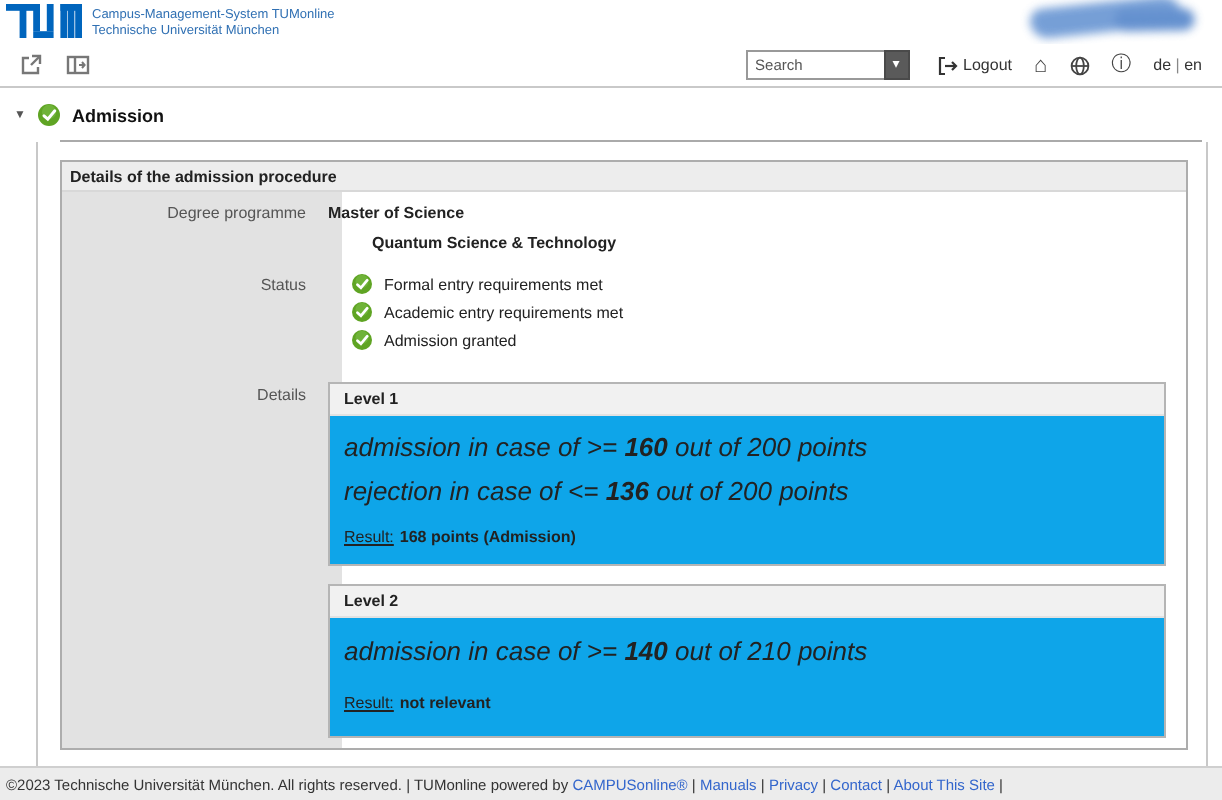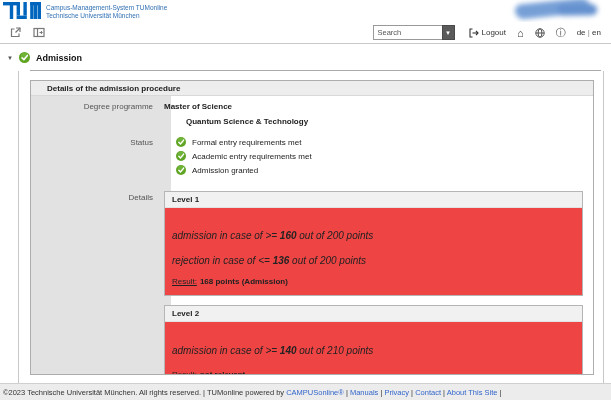--- a/index.html
+++ b/index.html
@@ -57,44 +57,44 @@
   
   .frame {
     position:absolute; top:71px; left:18px; width:586px; height:312px;
     border-left:1px solid #c8c8c8; border-right:1px solid #c8c8c8;
   }
 
   
   .panel { position:absolute; top:80px; left:30px; width:564px; height:295px; border:1px solid #adadad; background:#fff; }
   .panel-header {
     background:#ededed; border-bottom:1px solid #d8d8d8;
-    font-size:8px; font-weight:bold; color:#222; padding:3px 16px; height:15px;
+    font-size:8px; font-weight:bold; color:#222; padding:3px 4px; height:15px;
   }
   .panel-body { position:relative; height:calc(100% - 15px); overflow:hidden; }
   .panel-body::before { content:""; position:absolute; left:0; top:0; bottom:0; width:140px; background:#e2e2e2; }
   .row { position:relative; display:flex; }
   .row .label { width:128px; flex-shrink:0; text-align:right; padding-right:6px; font-size:8px; color:#555; }
   .row .value { flex:1; padding:0 10px 0 5px; font-size:8px; }
 
   .deg-line1 { font-weight:bold; margin-top:6px; }
   .deg-line2 { font-weight:bold; margin-top:6px; margin-left:22px; }
   .deg-bullets { margin-top:4px; padding-left:50px; list-style:square; }
   .deg-bullets li { margin-top:4px; font-size:8px; }
 
   .status-row { margin-top:11px; }
   .status-row .label { padding-top:1px; }
   .status-item { display:flex; align-items:center; gap:6px; margin-bottom:4px;padding-left:12px; }
 
   .details-row { margin-top:12px; }
   .details-row .label { padding-top:2px; }
 
-  .levelbox { border:1px solid #b5b5b5; margin-bottom:9px; background:#ef4444; }
+  .levelbox { border:1px solid #b5b5b5; margin-bottom:9px; background:#0ea5e9; }
   .level-header { background:#f1f1f1; font-size:8px; font-weight:bold; padding:3px 7px; border-bottom:1px solid #e2e2e2; }
   .level-body { padding:8px 7px 9px 7px; }
-  .criterion { font-style:italic; font-size:10px; margin-bottom:7px;margin-top:14px; }
+  .criterion { font-style:italic; font-size:13px; margin-bottom:7px; }
   .criterion b { font-style:italic; }
   .result-line { margin-top:11px; font-size:8px; }
   .result-line .u { text-decoration:underline; }
   .result-line b { margin-left:3px; }
   .levelbox.second .level-body { padding-top:9px; padding-bottom:12px; }
   .levelbox.second .result-line { margin-top:14px; }
 
   
   .footer {
     position:absolute; bottom:0; left:0; right:0; height:17px;

